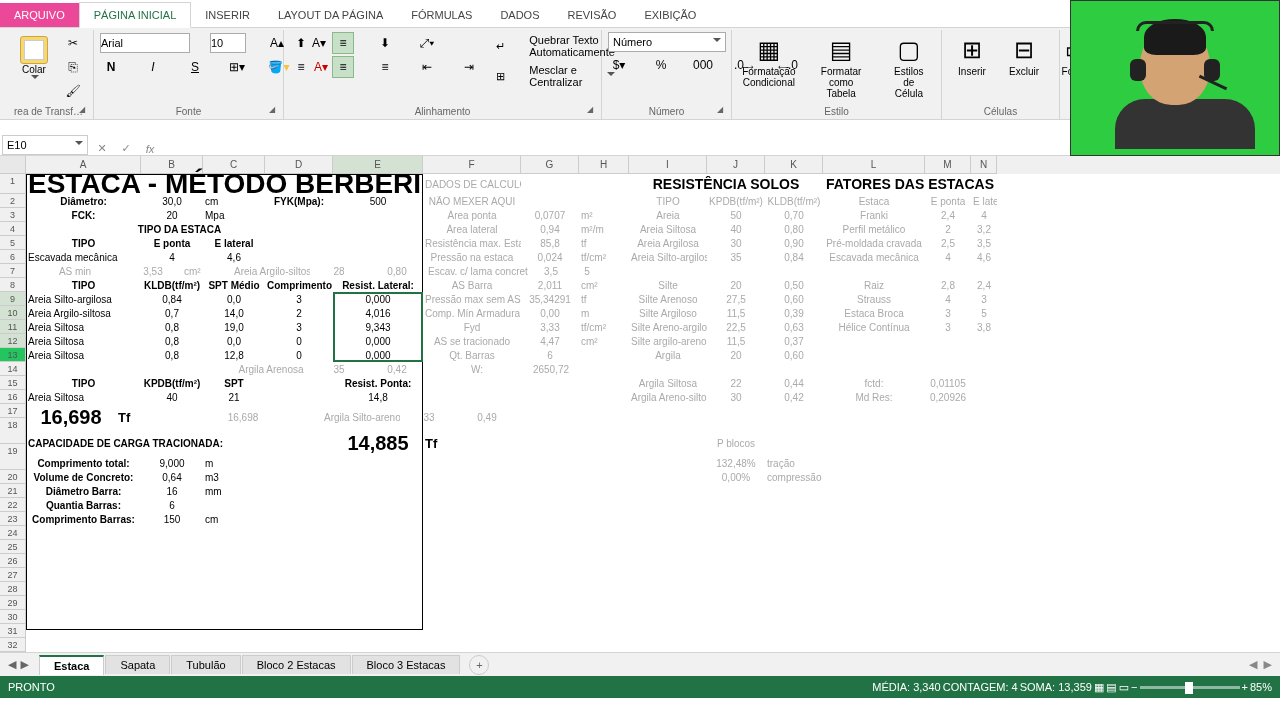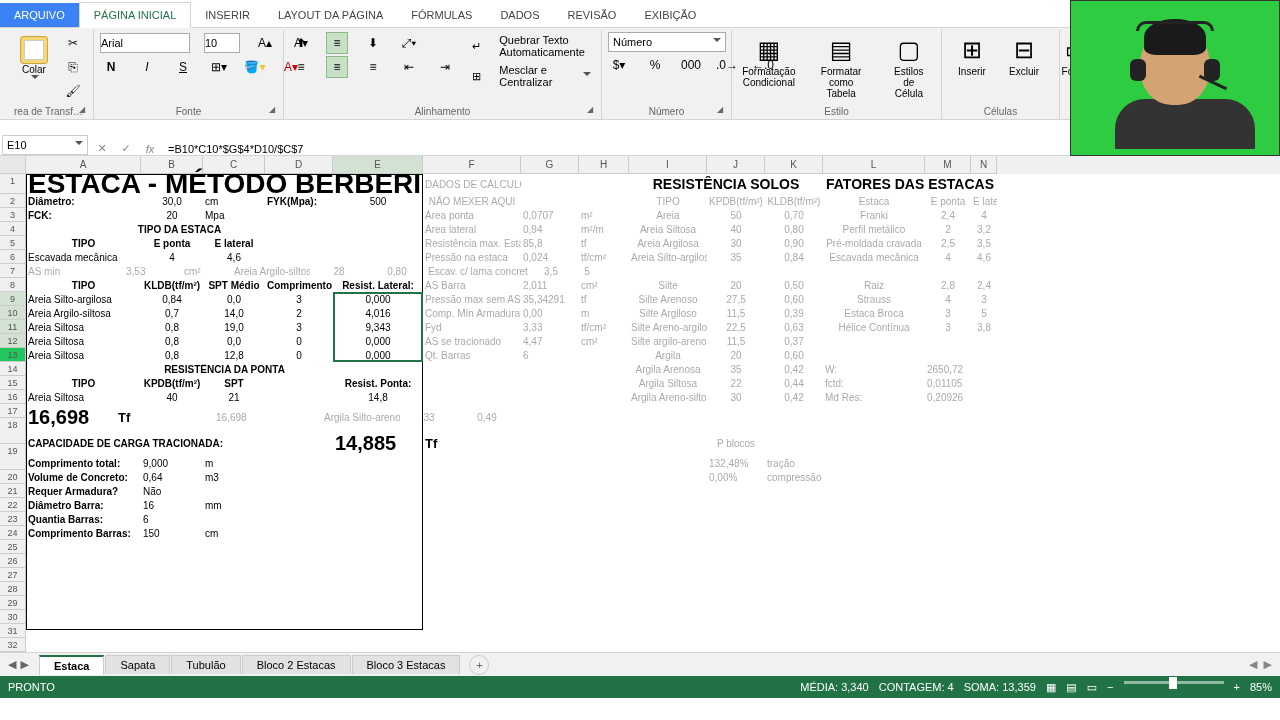--- a/index.html
+++ b/index.html
@@ -1,30 +1,30 @@
 <!DOCTYPE html>
 <html><head>
 <meta charset="utf-8">
 <style>
 * { box-sizing: border-box; margin: 0; padding: 0; }
 body { font-family: "Segoe UI", Arial, sans-serif; font-size: 11px; background: #fff; overflow: hidden; width: 1280px; height: 720px; position: relative; }
 
 
 .ribbon-tabs { display: flex; height: 28px; background: #fff; border-bottom: 1px solid #d4d4d4; align-items: flex-end; }
 .ribbon-tab { padding: 6px 14px; font-size: 11px; color: #444; cursor: pointer; text-transform: uppercase; }
-.ribbon-tab.file { background: #3b82f6; color: #fff; }
+.ribbon-tab.file { background: #ec4899; color: #fff; }
 .ribbon-tab.active { background: #fff; border: 1px solid #d4d4d4; border-bottom: 1px solid #fff; color: #217346; margin-bottom: -1px; }
 
 
 .ribbon { display: flex; height: 92px; background: #f1f1f1; border-bottom: 1px solid #d4d4d4; padding: 2px 4px 0; }
 .ribbon-group { display: flex; flex-direction: column; border-right: 1px solid #d4d4d4; padding: 2px 6px; position: relative; }
 .ribbon-group-label { font-size: 10px; color: #666; text-align: center; padding-top: 2px; }
 .ribbon-group-body { display: flex; flex: 1; align-items: flex-start; gap: 4px; }
 .ribbon-col { display: flex; flex-direction: column; gap: 2px; }
-.ribbon-row { display: flex; gap: 14px; align-items: center; }
+.ribbon-row { display: flex; gap: 20px; align-items: center; }
 
 .btn-big { display: flex; flex-direction: column; align-items: center; padding: 4px 6px; font-size: 10px; cursor: pointer; text-align: center; min-width: 48px; }
 .btn-big .icon { font-size: 24px; margin-bottom: 2px; }
 .btn-small { width: 22px; height: 22px; display: flex; align-items: center; justify-content: center; cursor: pointer; font-size: 12px; }
 
 .font-select { width: 90px; height: 20px; font-size: 11px; border: 1px solid #ababab; background: #fff; }
 .size-select { width: 36px; height: 20px; font-size: 11px; border: 1px solid #ababab; background: #fff; }
 .dd { width: 118px; height: 20px; border: 1px solid #ababab; background: #fff; font-size: 11px; padding: 0 4px; display: flex; align-items: center; justify-content: space-between; }
 
 .dialog-launcher { position: absolute; bottom: 2px; right: 2px; width: 12px; height: 12px; font-size: 8px; color: #666; cursor: pointer; }
@@ -50,38 +50,38 @@
 .cF{width:98px}.cG{width:58px}.cH{width:50px}.cI{width:78px}.cJ{width:58px}.cK{width:58px}
 .cL{width:102px}.cM{width:46px}.cN{width:26px}
 
 .sheet-content { font-family: Arial, sans-serif; font-size: 10px; position: relative; }
 .srow { display: flex; height: 14px; align-items: center; }
 .srow.tall { height: 20px; }
 .srow.tall2 { height: 26px; }
 .sc { overflow: hidden; white-space: nowrap; text-overflow: clip; padding: 0 2px; }
 .bold { font-weight: bold; }
 .center { text-align: center; }
-.right { text-align: left; }
+.right { text-align: center; }
 .title-big { font-size: 28px; font-weight: bold; }
 .gray { color: #aaa; }
 
 .selection { position: absolute; border: 2px solid #217346; pointer-events: none; }
 
 .sect-outline { position: absolute; border: 1.5px solid #000; pointer-events: none; }
 
 
 .sheet-tabs-bar { display: flex; height: 24px; background: #f1f1f1; border-top: 1px solid #d4d4d4; align-items: center; padding: 0 8px; gap: 0; }
 .sheet-nav { display: flex; gap: 4px; margin-right: 10px; color: #666; }
 .sheet-tab { padding: 3px 14px; font-size: 11px; background: #e2e2e2; border: 1px solid #ccc; border-bottom: none; margin-right: 1px; cursor: pointer; }
 .sheet-tab.active { background: #fff; font-weight: bold; border-top: 2px solid #217346; }
 .add-sheet { width: 20px; height: 20px; border: 1px solid #ccc; border-radius: 50%; text-align: center; line-height: 18px; margin-left: 8px; cursor: pointer; color: #666; }
 
 
 .status-bar { display: flex; height: 22px; background: #217346; color: #fff; align-items: center; font-size: 11px; padding: 0 8px; justify-content: space-between; }
-.status-right { display: flex; gap: 10px; align-items: flex-start; }
+.status-right { display: flex; gap: 2px; align-items: center; }
 .zoom-slider { width: 100px; height: 3px; background: rgba(255,255,255,0.5); position: relative; }
 .zoom-thumb { width: 8px; height: 12px; background: #fff; position: absolute; top: -4px; left: 45px; }
 
 .webcam { position: absolute; top: 0; right: 0; width: 210px; height: 156px; background: #2ecc40; border: 1px solid #333; overflow: hidden; }
 .person { position: absolute; bottom: 0; left: 50%; transform: translateX(-50%); width: 120px; height: 140px; }
 .head { width: 70px; height: 80px; background: #d4a373; border-radius: 50% 50% 45% 45%; margin: 10px auto 0; position: relative; }
 .hair { position: absolute; top: -6px; left: 4px; right: 4px; height: 36px; background: #1a1a1a; border-radius: 50% 50% 20% 20%; }
 .headset-band { position: absolute; top: -4px; left: -4px; right: -4px; height: 10px; border: 3px solid #222; border-bottom: none; border-radius: 50px 50px 0 0; }
 .ear-l,.ear-r { position: absolute; width: 16px; height: 22px; background: #222; border-radius: 6px; top: 34px; }
 .ear-l{left:-10px}.ear-r{right:-10px}
@@ -240,21 +240,20 @@
 </div>
 
 <div class="formula-bar">
   <div class="name-box">
     <span>E10</span>
     <span class="triangle-down"></span>
   </div>
   <div class="fb-btn">✕</div>
   <div class="fb-btn">✓</div>
   <div class="fb-btn" style="font-style:italic">fx</div>
-  <input class="formula-input" value="=B10*C10*$G$4*D10/$C$7" style="">
 </div>
 
 <div class="grid-area">
   <div class="col-headers">
     <div class="corner"></div>
     <div class="col-h cA">A</div>
     <div class="col-h cB">B</div>
     <div class="col-h cC">C</div>
     <div class="col-h cD">D</div>
     <div class="col-h cE" style="background:#d3e2d3">E</div>
@@ -491,21 +490,20 @@
             <div class="sc cG gray right">6</div>
             <div class="sc cH gray"></div>
             <div class="sc cI gray center">Argila</div>
             <div class="sc cJ gray center">20</div>
             <div class="sc cK gray center">0,60</div>
             <div class="sc cL gray center"></div>
             <div class="sc cM gray center"></div>
             <div class="sc cN gray center"></div>
           </div>
           <div class="srow " style="height:14px">
-            <div class="sc center bold" style="width:397px">RESISTÊNCIA DA PONTA</div>
             <div class="sc cF "></div>
             <div class="sc cG "></div>
             <div class="sc cH "></div>
             <div class="sc cI gray center">Argila Arenosa</div>
             <div class="sc cJ gray center">35</div>
             <div class="sc cK gray center">0,42</div>
             <div class="sc cL gray right">W:</div>
             <div class="sc cM gray right">2650,72</div>
           </div>
           <div class="srow " style="height:14px">
@@ -574,30 +572,20 @@
             <div class="sc cB right">0,64</div>
             <div class="sc cC ">m3</div>
             <div class="sc cD "></div>
             <div class="sc cE "></div>
             <div class="sc cF "></div>
             <div class="sc cG "></div>
             <div class="sc cH "></div>
             <div class="sc cI "></div>
             <div class="sc cJ gray right">0,00%</div>
             <div class="sc cK gray">compressão</div>
-          </div>
-          <div class="srow " style="height:14px">
-            <div class="sc cA right bold">Requer Armadura?</div>
-            <div class="sc cB right">Não</div>
-            <div class="sc cC "></div>
-            <div class="sc cD "></div>
-            <div class="sc cE "></div>
-            <div class="sc cF "></div>
-            <div class="sc cG "></div>
-            <div class="sc cH "></div>
           </div>
           <div class="srow " style="height:14px">
             <div class="sc cA right bold">Diâmetro Barra:</div>
             <div class="sc cB right">16</div>
             <div class="sc cC ">mm</div>
             <div class="sc cD "></div>
             <div class="sc cE "></div>
             <div class="sc cF "></div>
             <div class="sc cG "></div>
             <div class="sc cH "></div>

